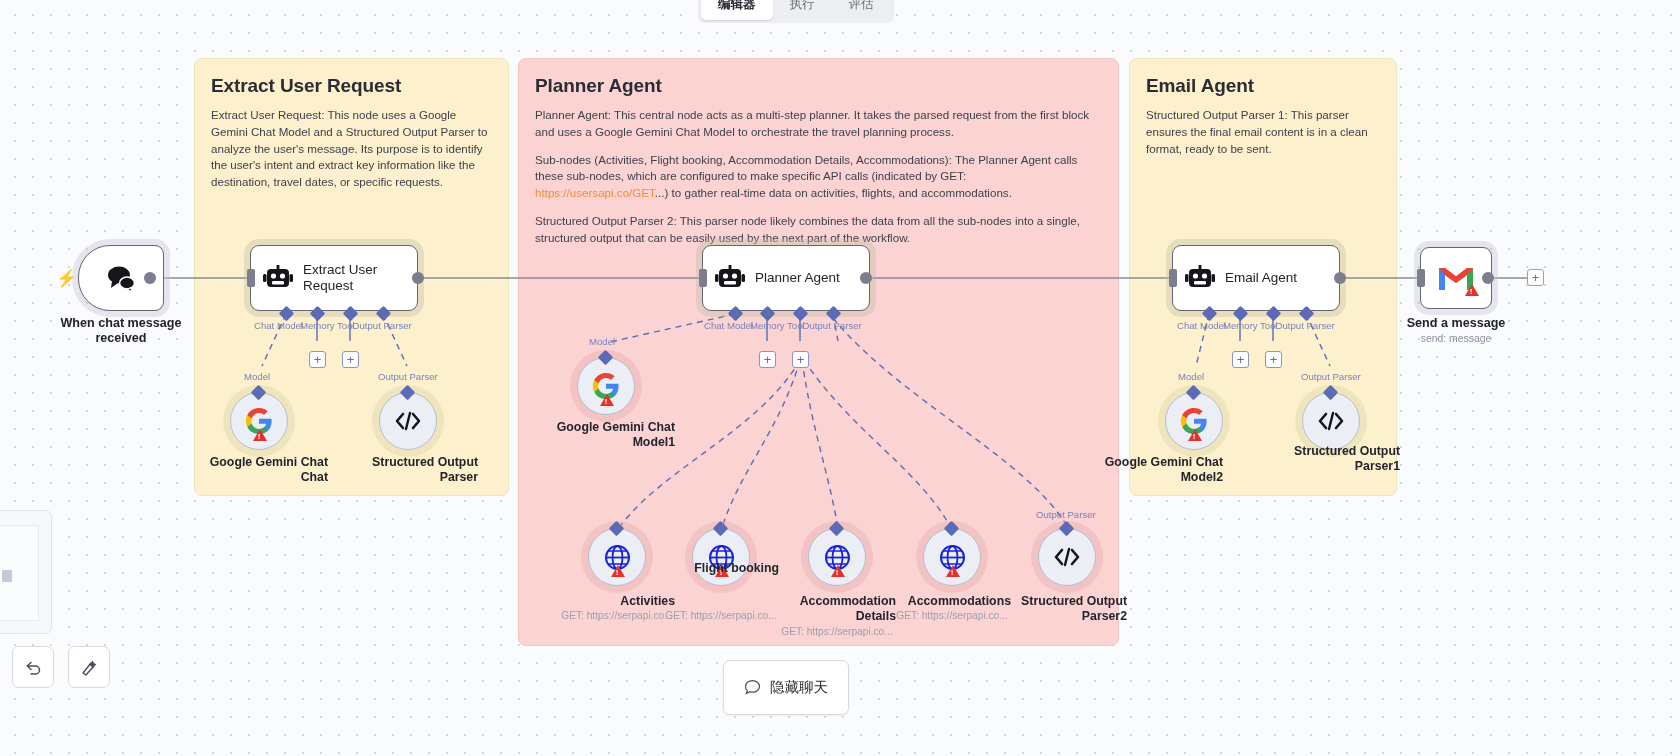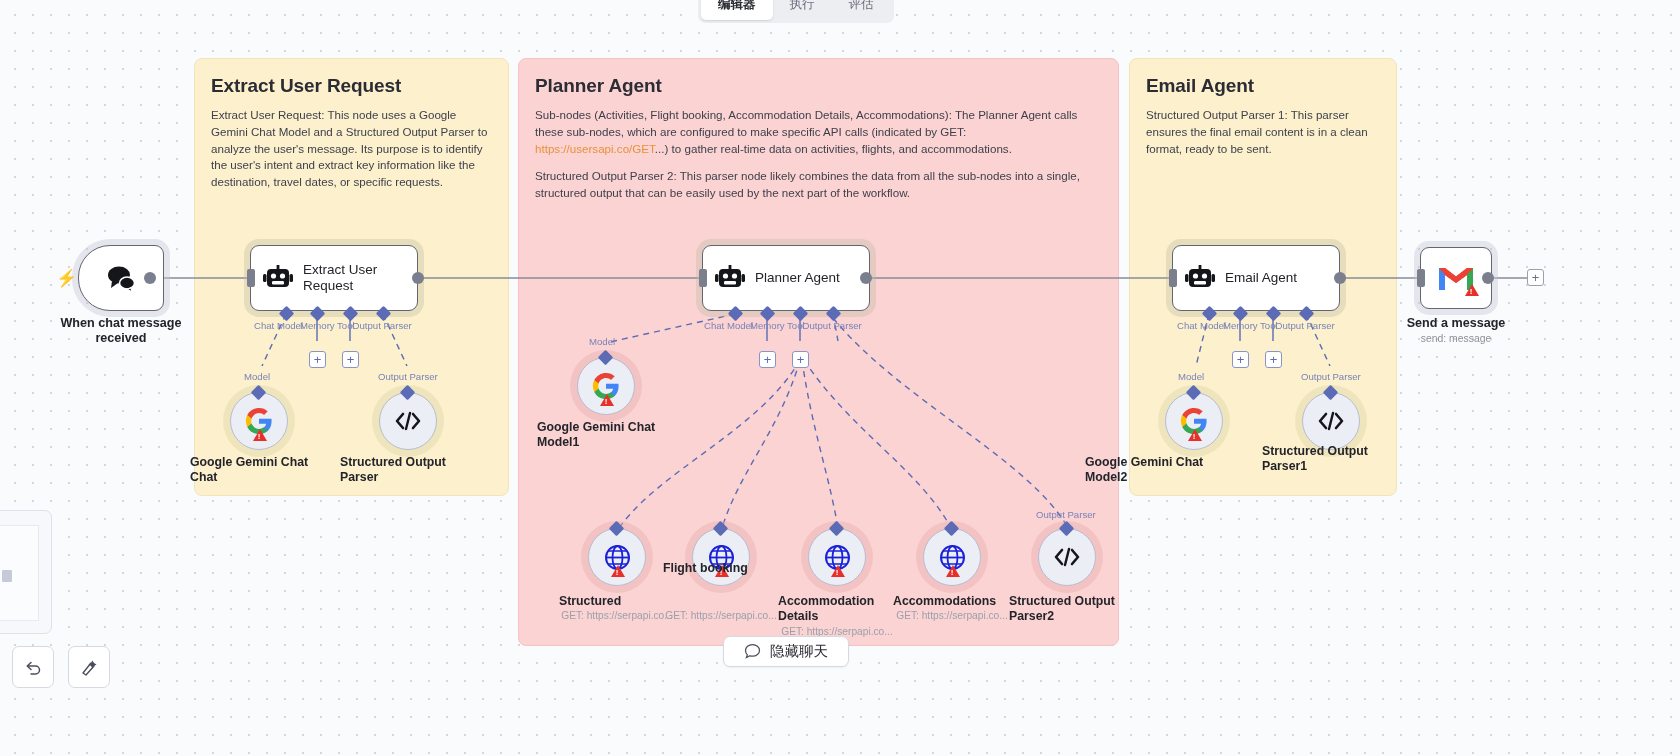--- a/index.html
+++ b/index.html
@@ -112,21 +112,21 @@
     border-radius: 50%;
     background: #eceef6;
     border: 1.4px solid #b8bcd0;
     display: flex; align-items: center; justify-content: center;
     z-index: 6;
   }
   .subnode.halo-y { box-shadow: 0 0 0 7px rgba(225,214,170,0.45); }
   .subnode.halo-p { box-shadow: 0 0 0 7px rgba(233,176,176,0.45); }
   .sub-caption {
     position: absolute;
-    text-align: left;
+    text-align: right;
     font-size: 12.3px;
     font-weight: 700;
     color: #23242a;
     line-height: 1.2;
     z-index: 6;
   }
   .sub-url {
     position: absolute;
     text-align: center;
     font-size: 10.2px;
@@ -192,26 +192,26 @@
     z-index: 20;
   }
   .tab {
     font-size: 12.5px; color: #6b6f7b;
     padding: 7px 17px; border-radius: 5px;
   }
   .tab.active { background: #fff; color: #2b2c34; font-weight: 600; box-shadow: 0 1px 2px rgba(0,0,0,.12); }
 
   .hide-chat-btn {
     position: absolute;
-    left: 723px; top: 636px;
+    left: 723px; top: 660px;
     display: flex; align-items: center; gap: 9px;
     background: #fff;
     border: 1px solid #d6d9e0;
     border-radius: 7px;
-    padding: 5px 20px;
+    padding: 17px 20px;
     font-size: 14.5px;
     color: #2b2c34;
     z-index: 20;
     box-shadow: 0 1px 2px rgba(0,0,0,.05);
   }
   .minimap {
     position: absolute;
     left: -46px; top: 510px;
     width: 98px; height: 124px;
     background: #f7f8fb;
@@ -261,20 +261,21 @@
     <div class="tab">评估</div>
   </div>
 
   <div class="sticky note-yellow" style="left:194px; top:58px; width:315px; height:438px;">
     <div class="sticky-title">Extract User Request</div>
     <p>Extract User Request: This node uses a Google Gemini Chat Model and a Structured Output Parser to analyze the user's message. Its purpose is to identify the user's intent and extract key information like the destination, travel dates, or specific requests.</p>
   </div>
 
   <div class="sticky note-pink" style="left:518px; top:58px; width:601px; height:588px;">
     <div class="sticky-title">Planner Agent</div>
+    <p>Planner Agent: This central node acts as a multi-step planner. It takes the parsed request from the first block and uses a Google Gemini Chat Model to orchestrate the travel planning process.</p>
     <p>Sub-nodes (Activities, Flight booking, Accommodation Details, Accommodations): The Planner Agent calls these sub-nodes, which are configured to make specific API calls (indicated by GET: <span class="lnk">https://usersapi.co/GET</span>...) to gather real-time data on activities, flights, and accommodations.</p>
     <p>Structured Output Parser 2: This parser node likely combines the data from all the sub-nodes into a single, structured output that can be easily used by the next part of the workflow.</p>
   </div>
 
   <div class="sticky note-yellow" style="left:1129px; top:58px; width:268px; height:438px;">
     <div class="sticky-title">Email Agent</div>
     <p>Structured Output Parser 1: This parser ensures the final email content is in a clean format, ready to be sent.</p>
   </div>
 
   <svg class="wires" viewBox="0 0 1680 756">
@@ -412,21 +413,21 @@
   <div class="subnode halo-p" style="left:588px; top:528px;">
     <svg width="27" height="27" viewBox="0 0 27 27">
       <circle cx="13.5" cy="13.5" r="11.5" fill="none" stroke="#1a21d8" stroke-width="2"></circle>
       <ellipse cx="13.5" cy="13.5" rx="5" ry="11.5" fill="none" stroke="#1a21d8" stroke-width="1.8"></ellipse>
       <line x1="2" y1="13.5" x2="25" y2="13.5" stroke="#1a21d8" stroke-width="1.8"></line>
       <line x1="4.2" y1="7" x2="22.8" y2="7" stroke="#1a21d8" stroke-width="1.5"></line>
       <line x1="4.2" y1="20" x2="22.8" y2="20" stroke="#1a21d8" stroke-width="1.5"></line>
     </svg>
     <div class="warn" style="left:22px; top:36px;"></div>
   </div>
-  <div class="sub-caption" style="left:559px; top:594px; width:116px;">Structured</div>
+  <div class="sub-caption" style="left:559px; top:594px; width:116px;">Activities</div>
   <div class="sub-url" style="left:550px; top:610px; width:134px;">GET: https://serpapi.co...</div>
 
   <div class="diamond" style="left:715px; top:523px;"></div>
   <div class="subnode halo-p" style="left:692px; top:528px;">
     <svg width="27" height="27" viewBox="0 0 27 27">
       <circle cx="13.5" cy="13.5" r="11.5" fill="none" stroke="#1a21d8" stroke-width="2"></circle>
       <ellipse cx="13.5" cy="13.5" rx="5" ry="11.5" fill="none" stroke="#1a21d8" stroke-width="1.8"></ellipse>
       <line x1="2" y1="13.5" x2="25" y2="13.5" stroke="#1a21d8" stroke-width="1.8"></line>
       <line x1="4.2" y1="7" x2="22.8" y2="7" stroke="#1a21d8" stroke-width="1.5"></line>
       <line x1="4.2" y1="20" x2="22.8" y2="20" stroke="#1a21d8" stroke-width="1.5"></line>

